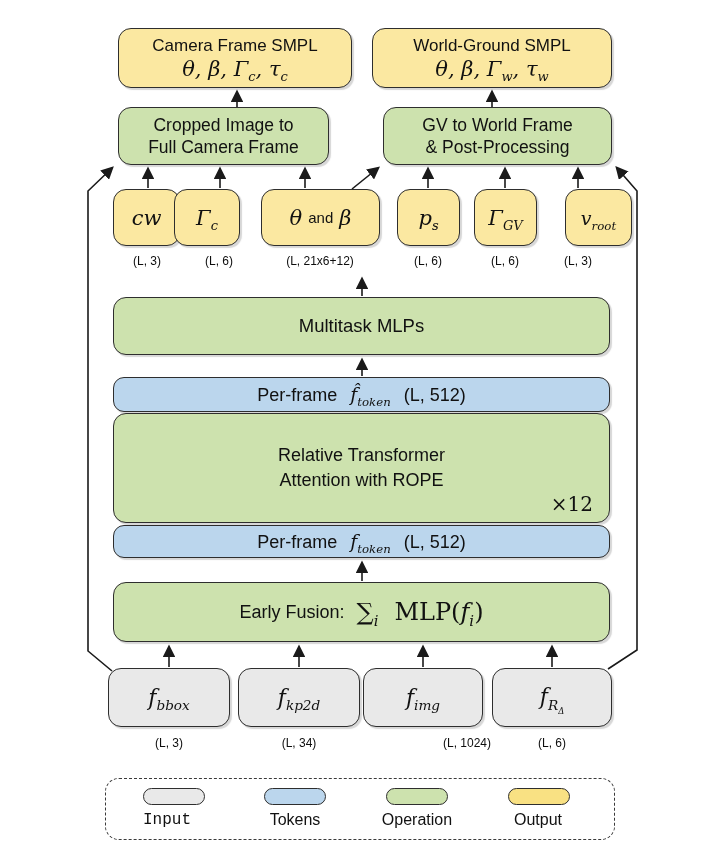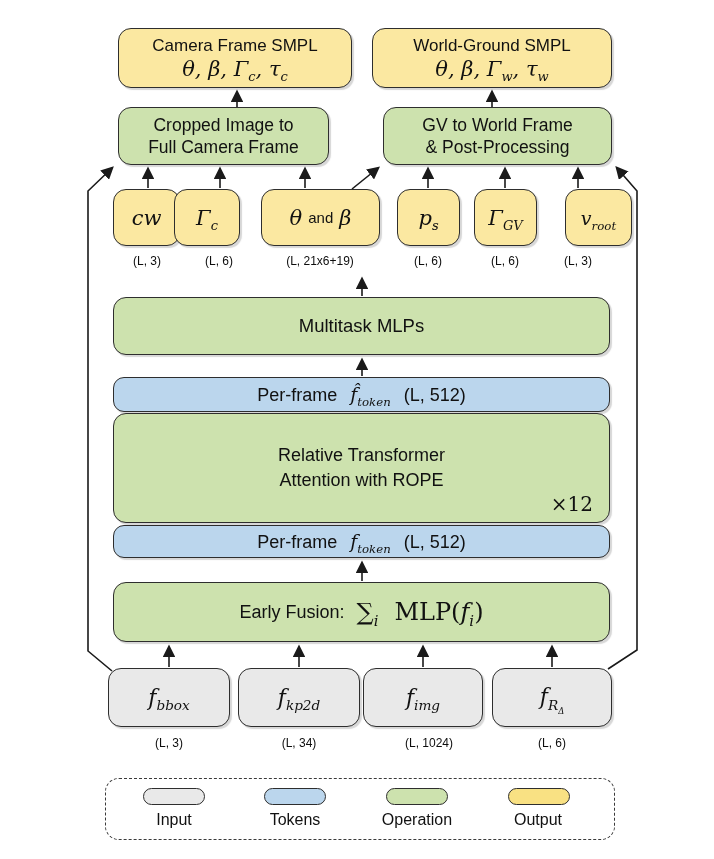--- a/index.html
+++ b/index.html
@@ -88,21 +88,21 @@
   </div>
   <div class="box" style="left: 474px; top: 189px; width: 63px; height: 57px; background-color: rgb(251, 232, 161);">
     <span class="math param-math">Γ<sub>GV</sub></span>
   </div>
   <div class="box" style="left: 545px; top: 189px; width: 67px; height: 57px; background-color: rgb(251, 232, 161); margin-left: 20px;">
     <span class="math param-math" style="font-size:19px;">v<sub>root</sub></span>
   </div>
 
   <div class="dim" style="left:77px;top:254px;">(L, 3)</div>
   <div class="dim" style="left:149px;top:254px;">(L, 6)</div>
-  <div class="dim" style="left:250px;top:254px;">(L, 21x6+19)</div>
+  <div class="dim" style="left:250px;top:254px;">(L, 21x6+12)</div>
   <div class="dim" style="left:358px;top:254px;">(L, 6)</div>
   <div class="dim" style="left:435px;top:254px;">(L, 6)</div>
   <div class="dim" style="left:508px;top:254px;">(L, 3)</div>
 
   <div class="box" style="left: 113px; top: 297px; width: 497px; height: 58px; background-color: rgb(205, 226, 174);">
     <span class="sans bigop">Multitask MLPs</span>
   </div>
 
   <div class="box" style="left: 113px; top: 377px; width: 497px; height: 35px; border-radius: 11px; background-color: rgb(187, 214, 237);">
     <div class="rowtext">
@@ -144,29 +144,29 @@
   </div>
   <div class="box" style="left: 363px; top: 668px; width: 120px; height: 59px; background-color: rgb(233, 233, 233);">
     <span class="math input-math">f<sub>img</sub></span>
   </div>
   <div class="box" style="left: 492px; top: 668px; width: 120px; height: 59px; background-color: rgb(233, 233, 233);">
     <span class="math input-math">f<sub>R<sub>Δ</sub></sub></span>
   </div>
 
   <div class="dim" style="left:99px;top:736px;">(L, 3)</div>
   <div class="dim" style="left:229px;top:736px;">(L, 34)</div>
-  <div class="dim" style="left:359px;top:736px;">(L, 1024)</div>
+  <div class="dim" style="left:351px;top:736px;text-align:right;">(L, 1024)</div>
   <div class="dim" style="left:482px;top:736px;">(L, 6)</div>
 
   <div class="legend-box"></div>
   <div class="pill" style="left: 143px; background-color: rgb(233, 233, 233);"></div>
   <div class="pill" style="left: 264px; background-color: rgb(187, 214, 237);"></div>
   <div class="pill" style="left: 386px; background-color: rgb(205, 226, 174);"></div>
   <div class="pill" style="left: 508px; background-color: rgb(249, 225, 131);"></div>
-  <div class="legend-label" style="left:119px;">Input</div>
+  <div class="legend-label" style="left:112px;font-family:Liberation Mono, monospace;">Input</div>
   <div class="legend-label" style="left:240px;">Tokens</div>
   <div class="legend-label" style="left:362px;">Operation</div>
   <div class="legend-label" style="left:483px;">Output</div>
 
   <svg class="wires" width="714" height="859" viewBox="0 0 714 859">
     <defs>
       <marker id="ah" viewBox="0 0 10 10" refX="8" refY="5" markerWidth="8" markerHeight="8" orient="auto-start-reverse">
         <path d="M0,0 L10,5 L0,10 z" fill="#1a1a1a"></path>
       </marker>
     </defs>

